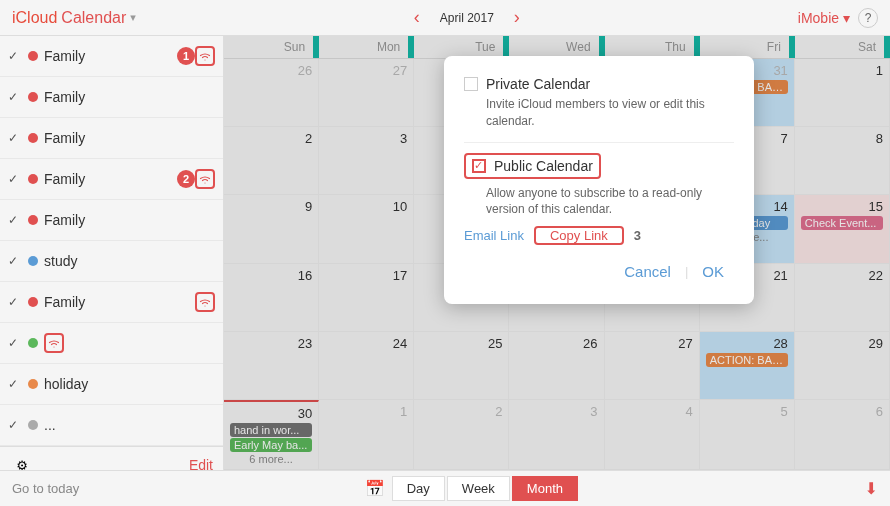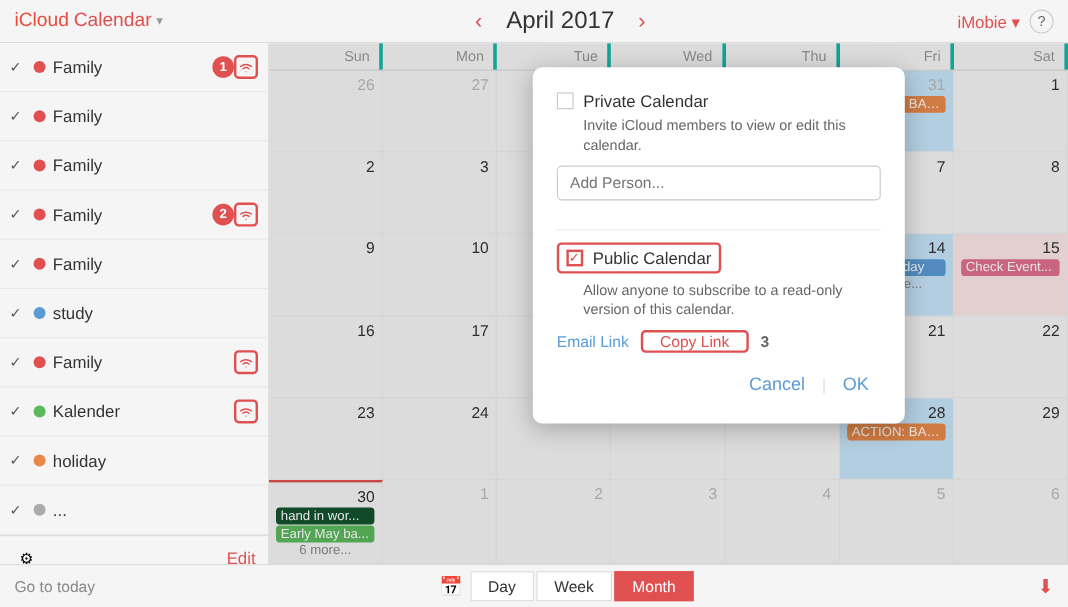--- a/index.html
+++ b/index.html
@@ -6,52 +6,52 @@
     body { font-family: -apple-system, BlinkMacSystemFont, "Helvetica Neue", Arial, sans-serif; font-size: 13px; background: #f5f5f5; width: 890px; height: 506px; overflow: hidden; display: flex; flex-direction: column; }
 
     
     .header { display: flex; align-items: center; justify-content: space-between; background: #f5f5f5; border-bottom: 1px solid #ddd; padding: 13px 12px; height: 36px; flex-shrink: 0; }
     .header-left { display: flex; align-items: center; gap: 4px; }
     .header-title-icloud { color: #e74c3c; font-size: 16px; font-weight: 300; }
     .header-title-calendar { color: #e05050; font-size: 16px; font-weight: 400; }
     .header-chevron { color: #999; font-size: 11px; }
     .header-center { display: flex; align-items: center; gap: 16px; }
     .header-nav-btn { background: none; border: none; color: #e05050; font-size: 18px; cursor: pointer; padding: 0 4px; }
-    .header-month-year { font-size: 20px; color: #333; font-weight: 400; }
+    .header-month-year { font-size: 12px; color: #333; font-weight: 400; }
     .header-right { display: flex; align-items: center; gap: 8px; }
     .header-imobie { color: #e05050; font-size: 14px; }
     .header-question { width: 20px; height: 20px; border: 1px solid #ccc; border-radius: 50%; display: flex; align-items: center; justify-content: center; font-size: 12px; color: #666; cursor: pointer; }
 
     
     .main { display: flex; flex: 1; overflow: hidden; }
 
     
     .sidebar { width: 224px; background: #f5f5f5; border-right: 1px solid #ddd; display: flex; flex-direction: column; flex-shrink: 0; overflow-y: auto; }
     .sidebar-item { display: flex; align-items: center; padding: 5px 8px; height: 41px; border-bottom: 1px solid #e8e8e8; cursor: pointer; position: relative; }
     .sidebar-check { color: #555; width: 14px; font-size: 12px; flex-shrink: 0; }
     .sidebar-dot { width: 10px; height: 10px; border-radius: 50%; margin: 0 6px; flex-shrink: 0; }
     .sidebar-label { flex: 1; font-size: 14px; color: #333; }
     .sidebar-wifi { width: 20px; height: 20px; display: flex; align-items: center; justify-content: center; border: 2px solid #e05050; border-radius: 4px; cursor: pointer; color: #e05050; font-size: 11px; }
     .sidebar-badge { position: absolute; right: 28px; top: 50%; transform: translateY(-50%); width: 18px; height: 18px; background: #e05050; border-radius: 50%; color: white; font-size: 11px; display: flex; align-items: center; justify-content: center; font-weight: bold; }
 
     
     .calendar-area { flex: 1; display: flex; flex-direction: column; overflow: hidden; position: relative; }
     .calendar-header-row { display: grid; grid-template-columns: repeat(7, 1fr); background: #f5f5f5; border-bottom: 1px solid #ddd; }
-    .cal-day-header { padding: 4px 8px; text-align: right; font-size: 12px; color: #999; border-right: 3px solid #14b8a6; }
+    .cal-day-header { padding: 4px 8px; text-align: right; font-size: 12px; color: #999; border-right: 6px solid #14b8a6; }
     .calendar-grid { flex: 1; display: grid; grid-template-rows: repeat(5, 1fr); overflow: hidden; }
     .calendar-week { display: grid; grid-template-columns: repeat(7, 1fr); border-bottom: 1px solid #eee; }
     .calendar-cell { border-right: 1px solid #eee; padding: 4px 6px; min-height: 60px; overflow: hidden; font-size: 12px; cursor: pointer; }
     .cell-date { font-size: 13px; color: #333; font-weight: 400; margin-bottom: 2px; text-align: right; }
     .cell-date.other-month { color: #bbb; }
     .cell-event { border-radius: 3px; padding: 1px 4px; margin-bottom: 1px; font-size: 11px; color: white; white-space: nowrap; overflow: hidden; text-overflow: ellipsis; }
     .event-orange { background: #e8894a; }
     .event-green { background: #5cb85c; }
     .event-blue { background: #5b9bd5; }
     .event-pink { background: #e07090; }
-    .event-red { background: #14532d; }
+    .event-red { background: #737373; }
     .more-events { font-size: 11px; color: #888; text-align: center; }
     .cell-red-line { border-top: 2px solid #e05050; }
 
     
     .footer { height: 36px; background: #f5f5f5; border-top: 1px solid #ddd; display: flex; align-items: center; justify-content: space-between; padding: 0 12px; flex-shrink: 0; }
     .footer-center { display: flex; gap: 2px; }
     .footer-view-btn { padding: 4px 14px; border: 1px solid #ddd; background: white; font-size: 13px; cursor: pointer; color: #333; }
     .footer-view-btn.active { background: #e05050; color: white; border-color: #e05050; }
     .footer-settings { width: 24px; height: 24px; display: flex; align-items: center; justify-content: center; cursor: pointer; }
 
@@ -166,21 +166,20 @@
             <svg width="12" height="10" viewBox="0 0 12 10">
               <path d="M6 8.5 A0.5 0.5 0 0 1 6 9.5 A0.5 0.5 0 0 1 6 8.5Z" fill="#e05050"></path>
               <path d="M3.5 6.5 Q6 4.5 8.5 6.5" stroke="#e05050" stroke-width="1.2" fill="none" stroke-linecap="round"></path>
               <path d="M1.5 4.5 Q6 1.5 10.5 4.5" stroke="#e05050" stroke-width="1.2" fill="none" stroke-linecap="round"></path>
             </svg>
           </span>
   </div>
         <div class="sidebar-item">
     <span class="sidebar-check">✓</span>
     <span class="sidebar-dot" style="background:#5cb85c"></span>
-    <span class="sidebar-label">Kalender</span>
 
     <span class="sidebar-wifi">
             <svg width="12" height="10" viewBox="0 0 12 10">
               <path d="M6 8.5 A0.5 0.5 0 0 1 6 9.5 A0.5 0.5 0 0 1 6 8.5Z" fill="#e05050"></path>
               <path d="M3.5 6.5 Q6 4.5 8.5 6.5" stroke="#e05050" stroke-width="1.2" fill="none" stroke-linecap="round"></path>
               <path d="M1.5 4.5 Q6 1.5 10.5 4.5" stroke="#e05050" stroke-width="1.2" fill="none" stroke-linecap="round"></path>
             </svg>
           </span>
   </div>
         <div class="sidebar-item">
@@ -366,21 +365,20 @@
 
     <div class="modal-overlay">
       <div class="modal">
 
         <div class="modal-section">
           <div class="modal-checkbox-row">
             <div class="modal-checkbox"></div>
             <span class="modal-checkbox-label">Private Calendar</span>
           </div>
           <div class="modal-desc">Invite iCloud members to view or edit this calendar.</div>
-          <input class="modal-input" placeholder="Add Person..." style="">
         </div>
 
         <hr class="modal-divider">
 
         <div class="modal-section">
           <div style="display:flex; align-items:center; gap:8px; margin-bottom:6px; border: 2px solid #e05050; border-radius:4px; padding: 3px 6px; display:inline-flex;">
             <div class="modal-checkbox checked"></div>
             <span class="modal-checkbox-label">Public Calendar</span>
           </div>
           <div class="modal-desc">Allow anyone to subscribe to a read-only version of this calendar.</div>

